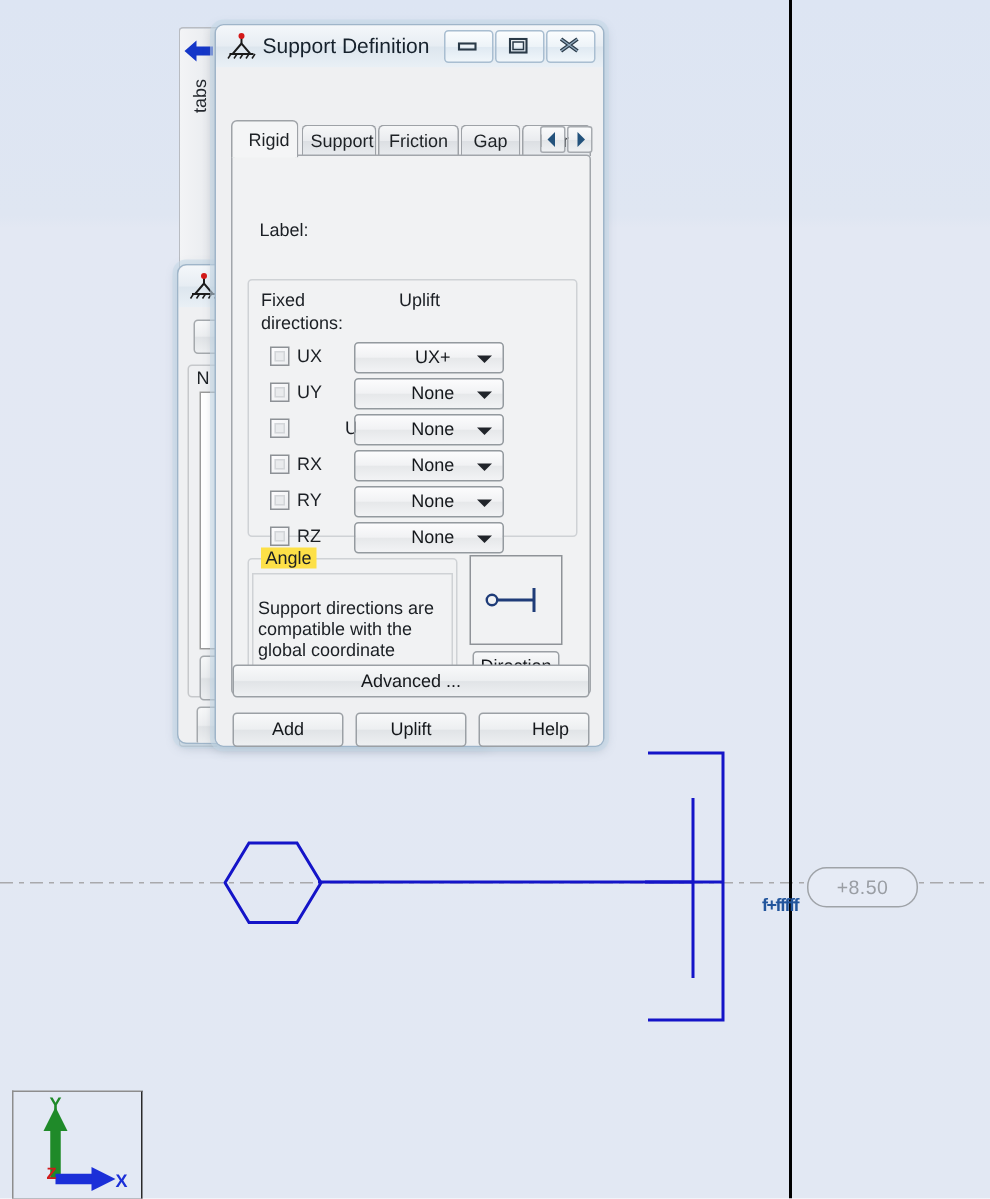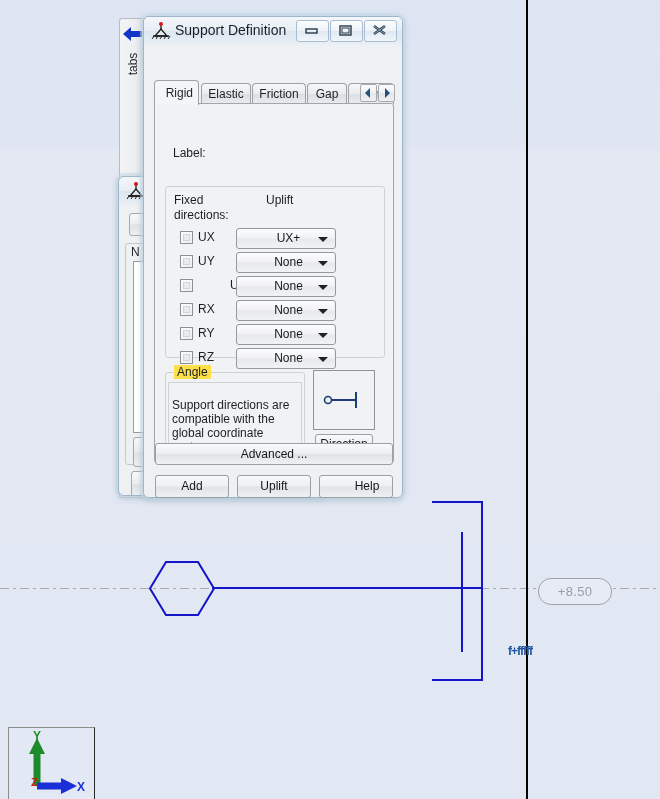--- a/index.html
+++ b/index.html
@@ -80,21 +80,20 @@
   }
   .node-label {
     position: absolute;
     left: 508px;
     top: 596px;
     font-size: 12px;
     font-weight: bold;
     color: #22559c;
     letter-spacing: -1px;
     white-space: nowrap;
-    margin-top: 48px;
   }
 
   
   #axis-triad {
     position: absolute;
     left: 8px;
     top: 727px;
     width: 85px;
     height: 71px;
     background: #e3e9f4;
@@ -510,21 +509,21 @@
           <path d="M9,5 L20,13 M20,5 L9,13" stroke="#8fa7bb" stroke-width="1" fill="none"></path>
         </svg>
       </div>
     </div>
   </div>
 
   <div class="win-body">
 
     <div class="tabstrip">
       <div class="tab active" style="left:0; width:45px;">Rigid</div>
-      <div class="tab" style="left:47px; width:50px;">Elastic</div>
+      <div class="tab" style="left:47px; width:50px;">Support</div>
       <div class="tab" style="left:98px; width:54px;">Friction</div>
       <div class="tab" style="left:153px; width:40px;">Gap</div>
       <div class="tab" style="left:194px; width:46px;">Non</div>
       <div class="tab-nav" style="left:206px;">
         <svg width="15" height="16" viewBox="0 0 15 16">
           <polygon points="9,3 4,8 9,13" fill="#23527c"></polygon>
         </svg>
       </div>
       <div class="tab-nav" style="left:224px;">
         <svg width="15" height="16" viewBox="0 0 15 16">

